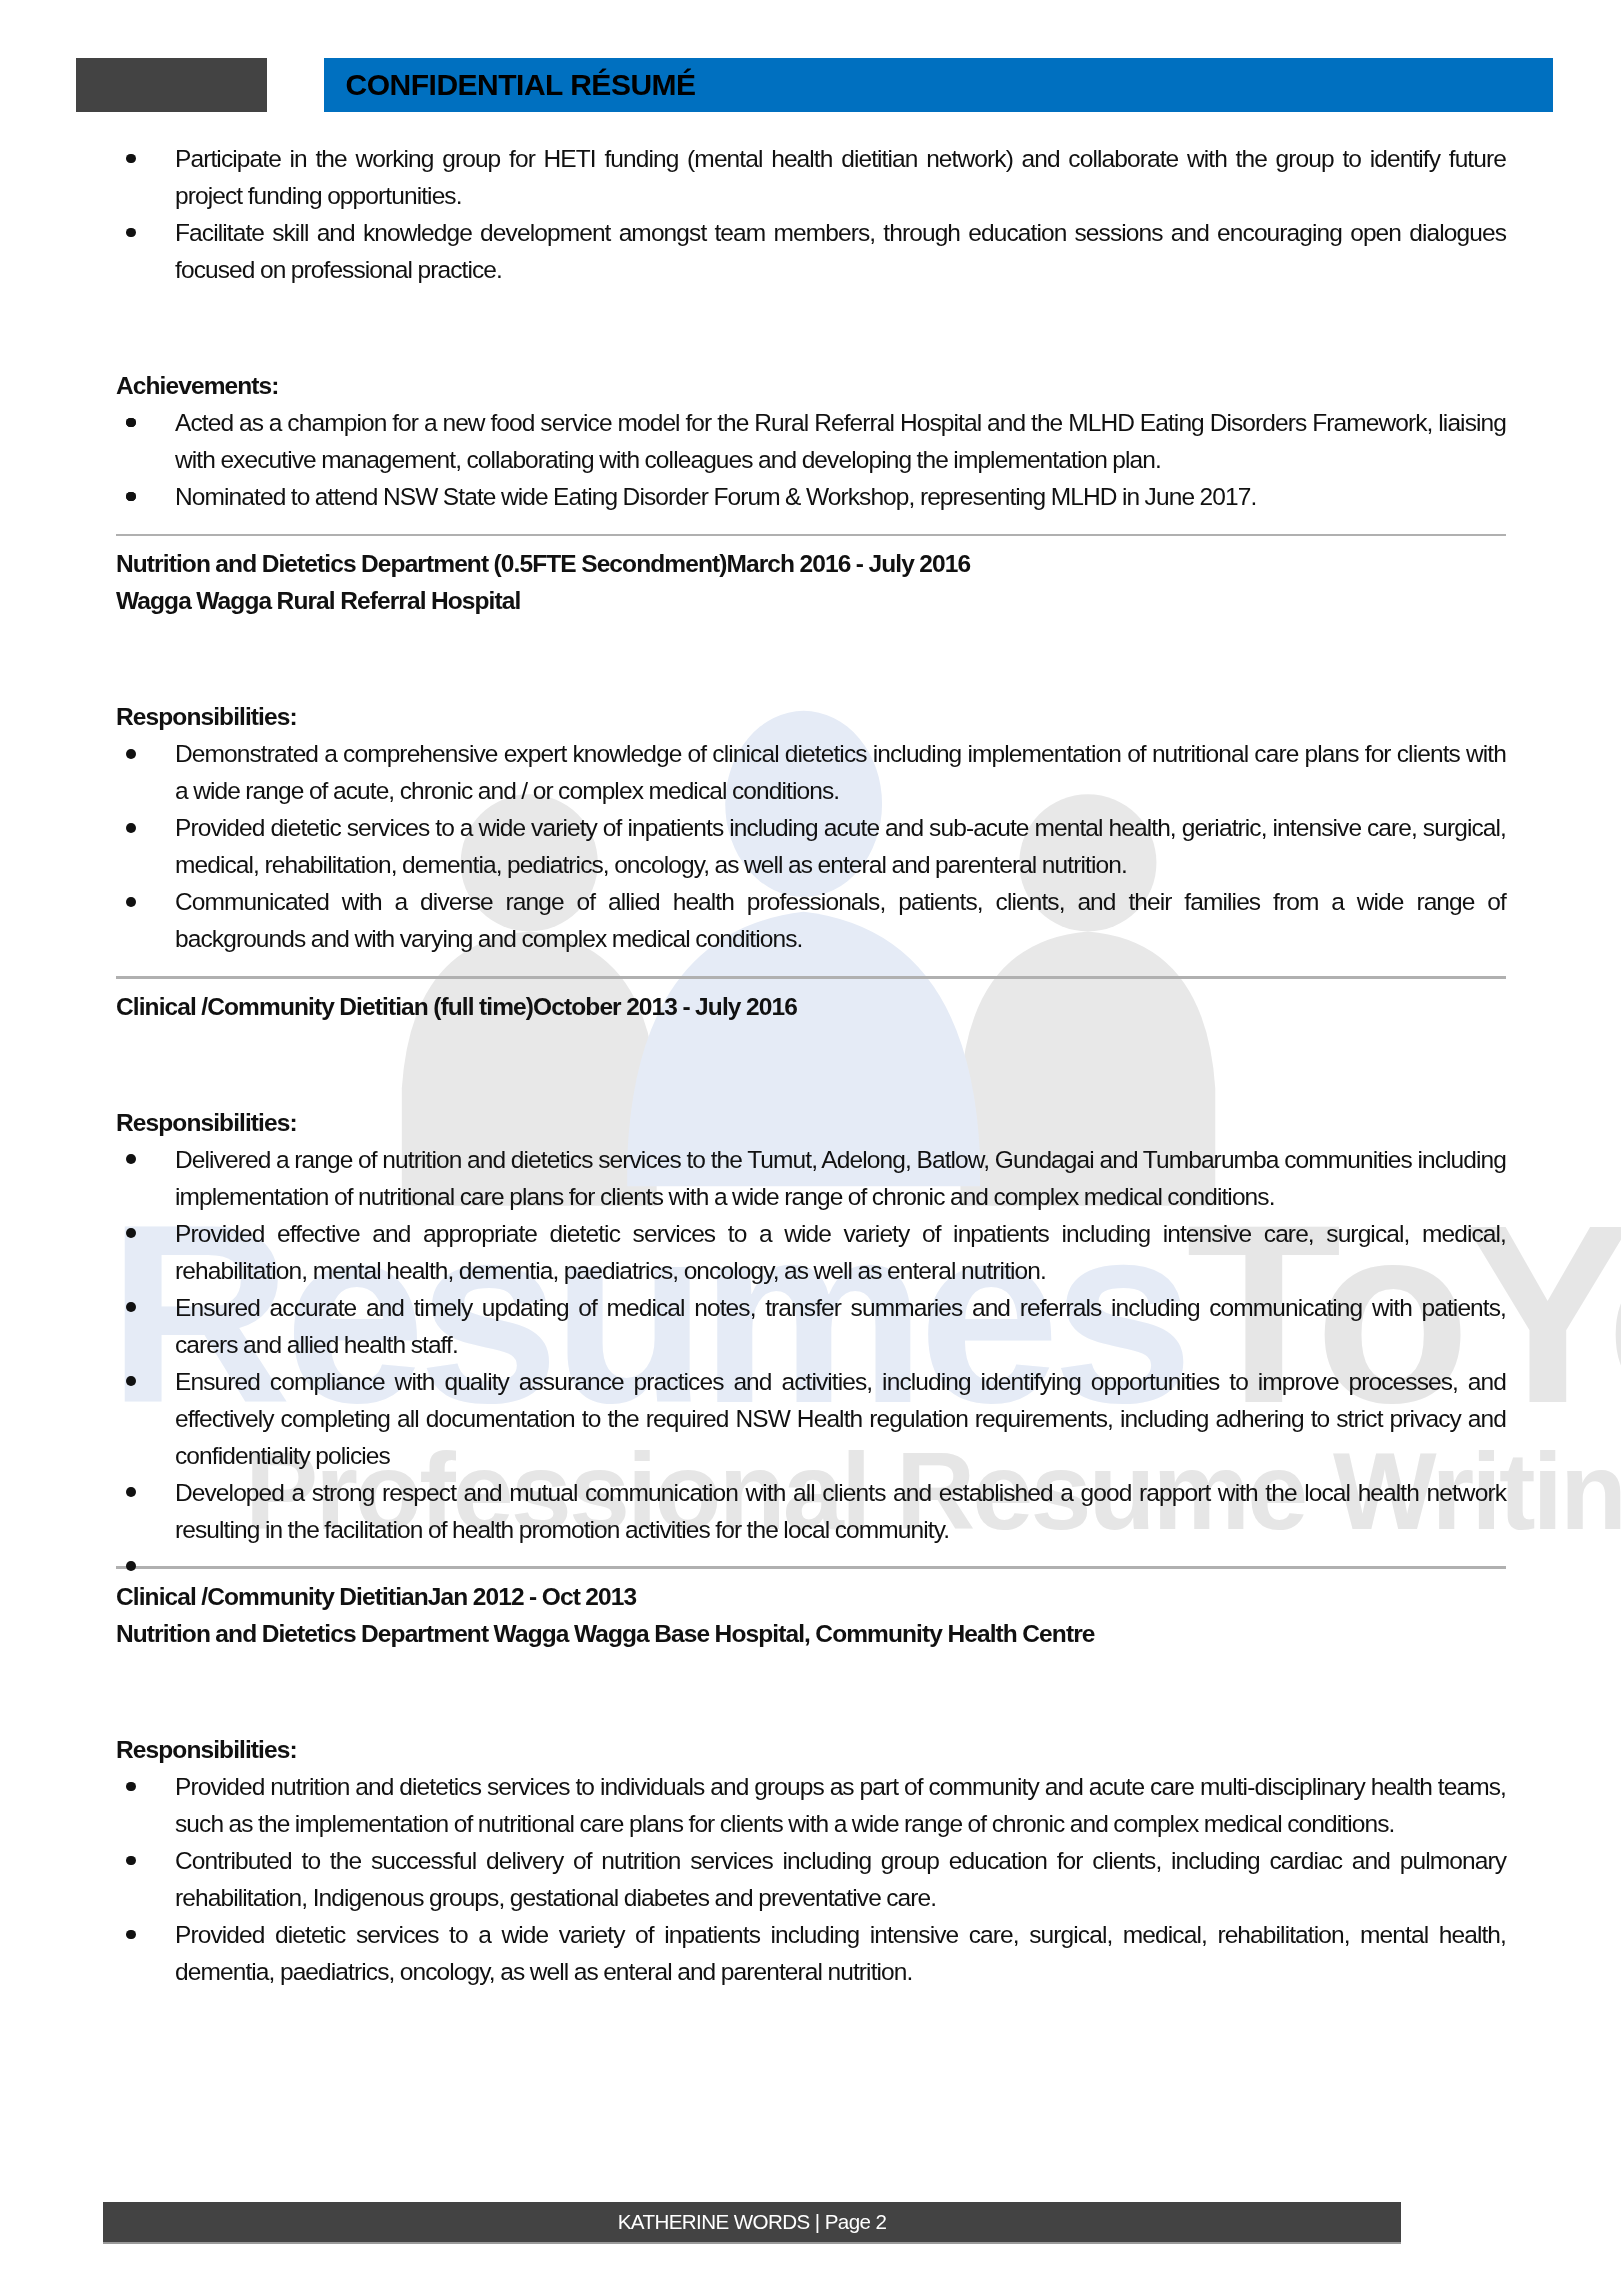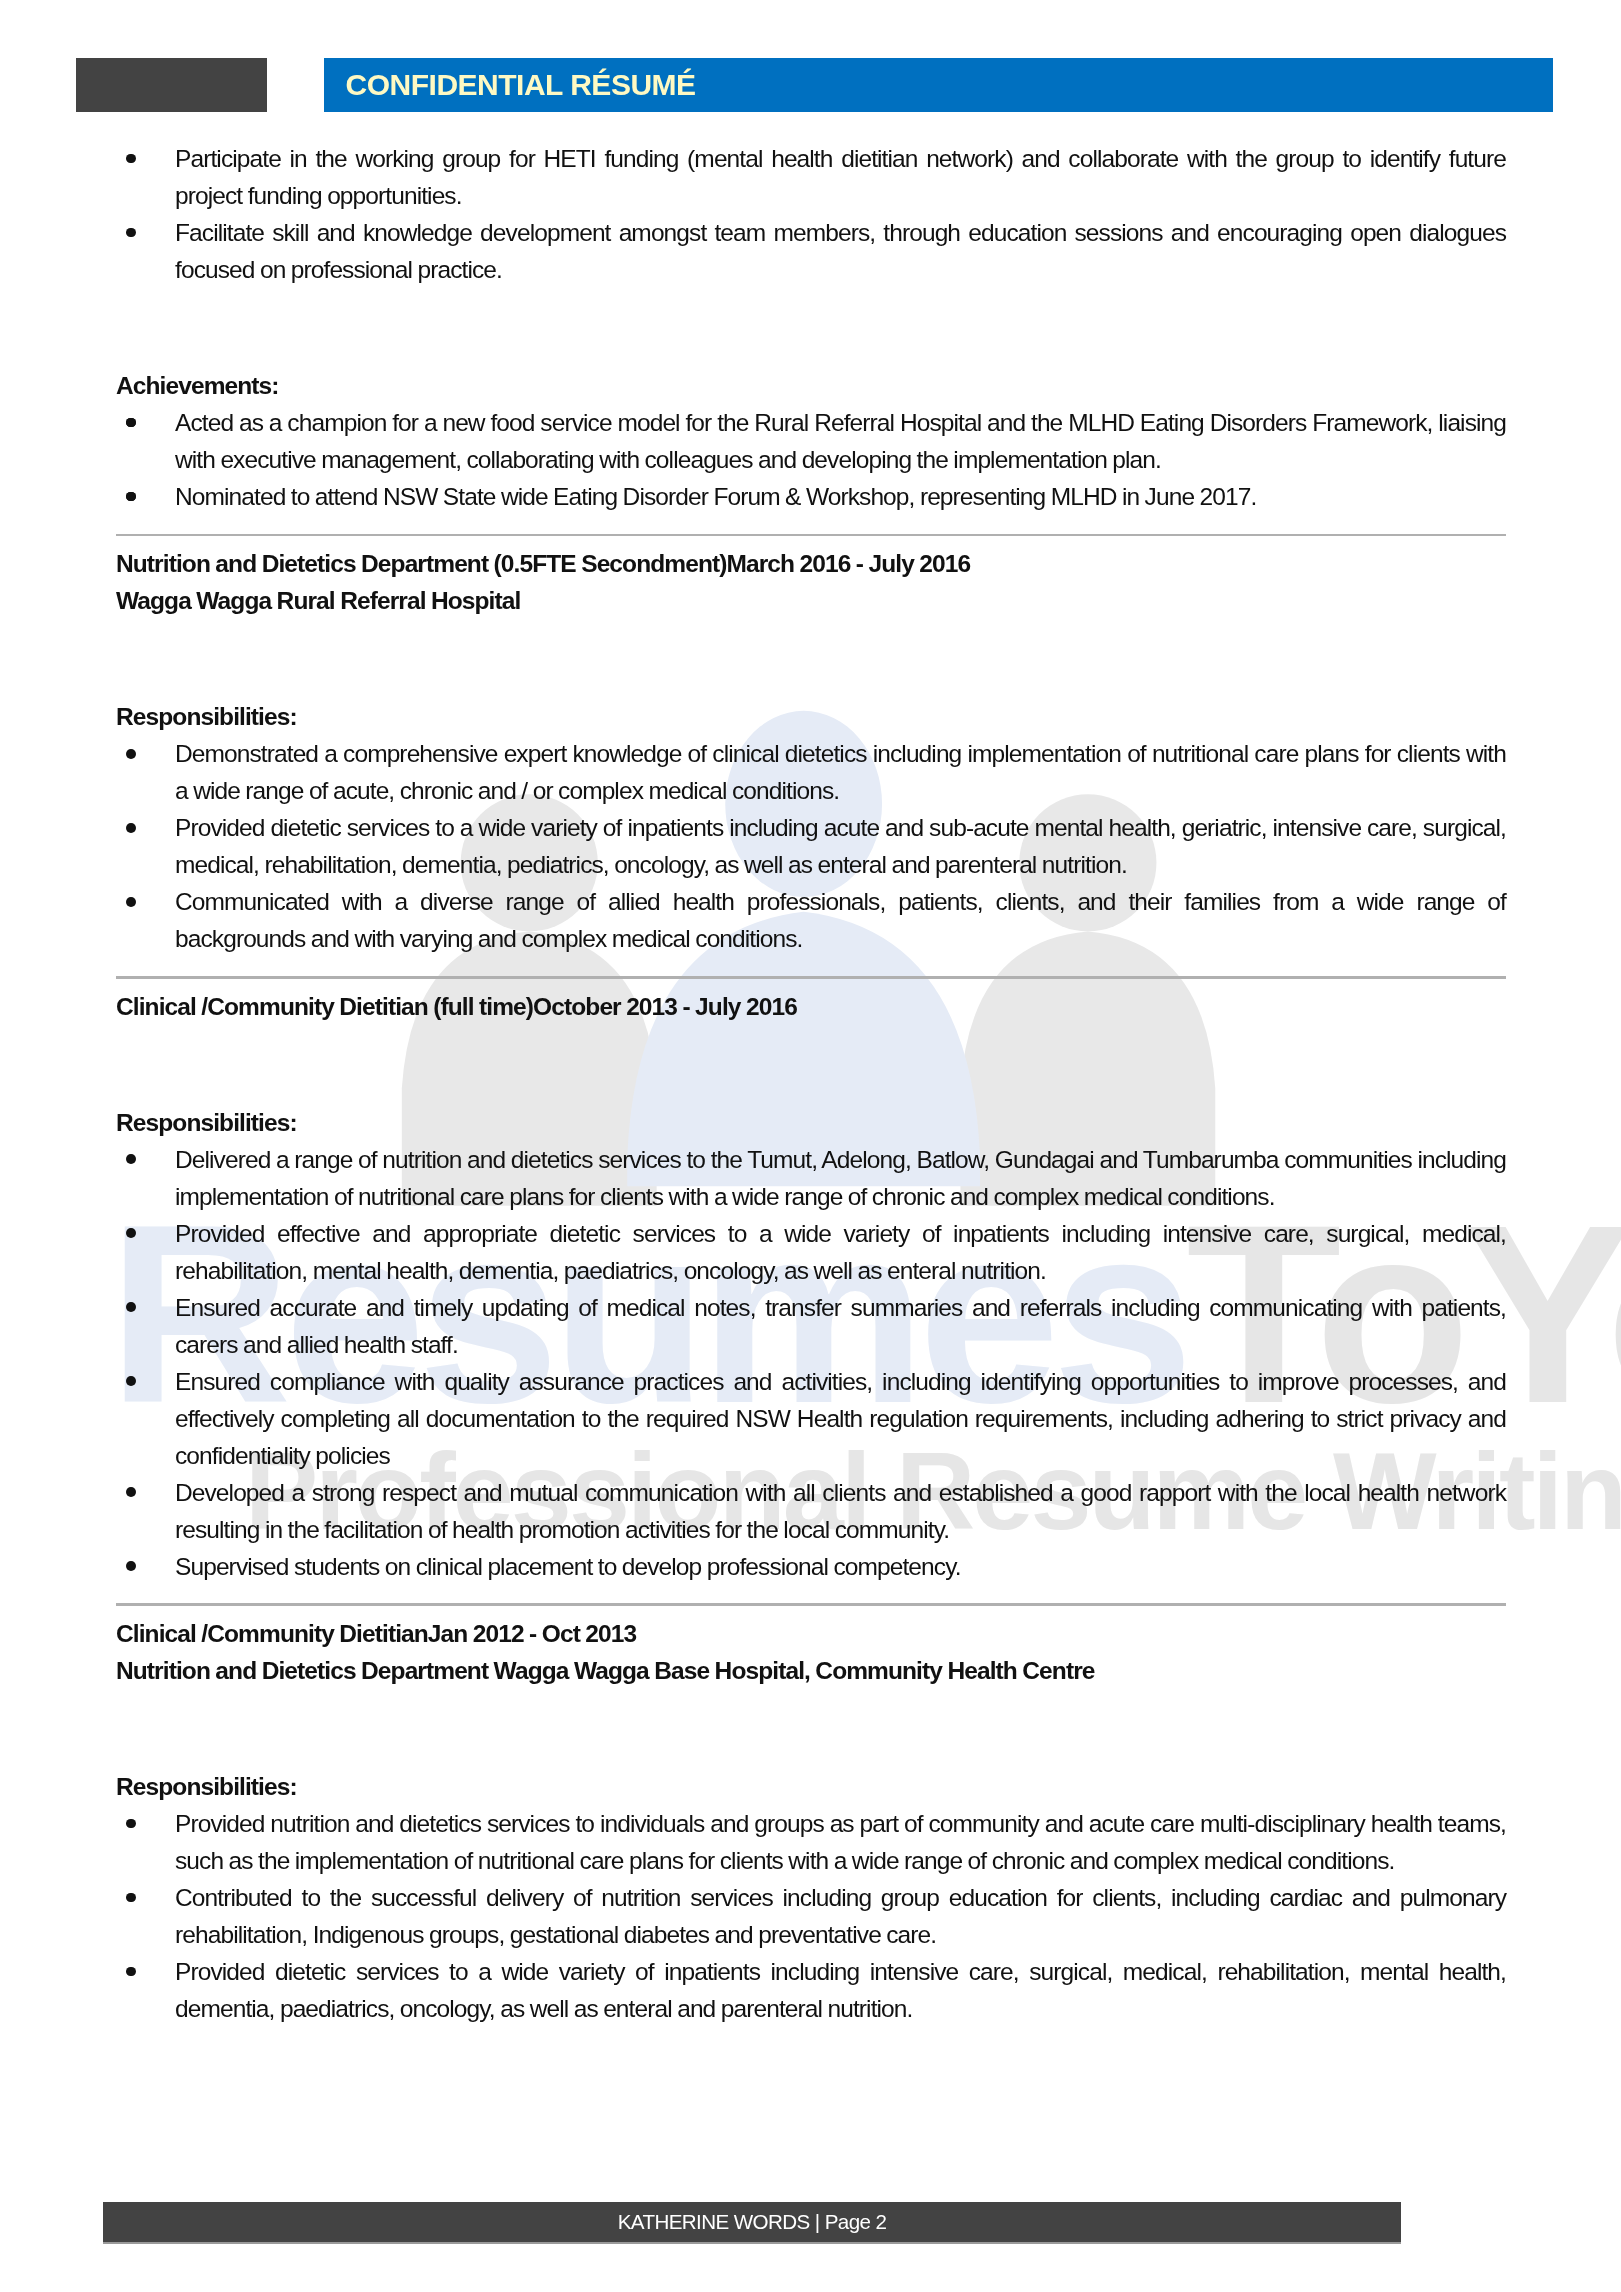--- a/index.html
+++ b/index.html
@@ -1,20 +1,20 @@
 <!DOCTYPE html>
 <html><head>
 <meta charset="utf-8">
 <style>
   html, body { margin: 0; padding: 0; background: #ffffff; }
   body { width: 1621px; height: 2293px; position: relative; overflow: hidden;
          font-family: "Liberation Sans", "DejaVu Sans", sans-serif; color: #111; }
   .hdr-gray { position: absolute; left: 76px; top: 58px; width: 191px; height: 54px; background: #434343; }
   .hdr-blue { position: absolute; left: 324px; top: 58px; width: 1229px; height: 54px; background: #0070c0; }
-  .hdr-title { position: absolute; left: 21.6px; top: 0; line-height: 54px; color: #fef9c3;
+  .hdr-title { position: absolute; left: 21.6px; top: 0; line-height: 54px; color: #000000;
                font-weight: bold; font-size: 30px; letter-spacing: -0.5px; }
   .footer { position: absolute; left: 103px; top: 2202px; width: 1298px; height: 40px; background: #434343;
             border-bottom: 2px solid #9a9a9a; }
   .footer-text { display: block; text-align: center; line-height: 40px; color: #fff; font-size: 20.6px; letter-spacing: -0.6px; }
 
   .watermark { position: absolute; left: 0; top: 0; width: 1621px; height: 2293px; pointer-events: none; z-index: 0; }
   .content { position: absolute; left: 116px; top: 140px; width: 1390px; z-index: 1; }
 
   .txt { font-size: 24.5px; letter-spacing: -0.9px; word-spacing: -0.5px; }
   ul.bl { list-style: none; margin: 0; padding: 0; }
@@ -88,21 +88,21 @@
     <span>October 2013 - July 2016</span>
   </div>
   <div class="gap"></div>
   <span class="label">Responsibilities:</span>
   <ul class="bl">
     <li><span class="dot"></span><span>Delivered a range of nutrition and dietetics services to the Tumut, Adelong, Batlow, Gundagai and Tumbarumba communities including implementation of nutritional care plans for clients with a wide range of chronic and complex medical conditions.</span></li>
     <li><span class="dot"></span><span>Provided effective and appropriate dietetic services to a wide variety of inpatients including intensive care, surgical, medical, rehabilitation, mental health, dementia, paediatrics, oncology, as well as enteral nutrition.</span></li>
     <li><span class="dot"></span><span>Ensured accurate and timely updating of medical notes, transfer summaries and referrals including communicating with patients, carers and allied health staff.</span></li>
     <li><span class="dot"></span><span>Ensured compliance with quality assurance practices and activities, including identifying opportunities to improve processes, and effectively completing all documentation to the required NSW Health regulation requirements, including adhering to strict privacy and confidentiality policies</span></li>
     <li><span class="dot"></span><span>Developed a strong respect and mutual communication with all clients and established a good rapport with the local health network resulting in the facilitation of health promotion activities for the local community.</span></li>
-    <li><span class="dot"></span><span>Supervised students on clinical placement to develop professional competency.</span></li>
+    <li><span class="dot"></span></li>
   </ul>
 
   <div class="divider"></div>
   <div class="jobrow">
     <span>Clinical /Community Dietitian</span>
     <span>Jan 2012 - Oct 2013</span>
   </div>
   <span class="jobsub">Nutrition and Dietetics Department Wagga Wagga Base Hospital, Community Health Centre</span>
   <div class="gap"></div>
   <span class="label">Responsibilities:</span>

